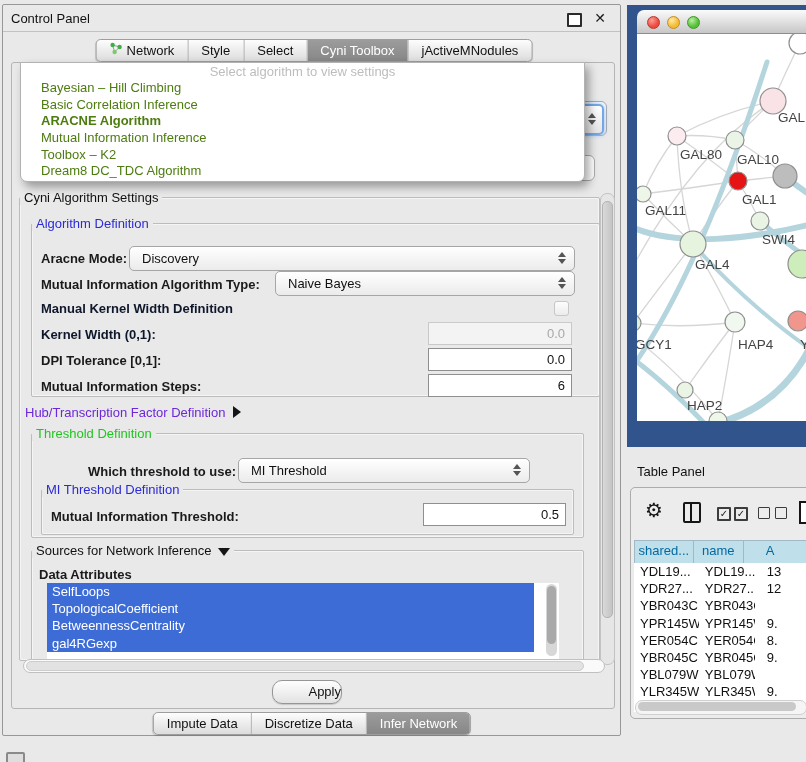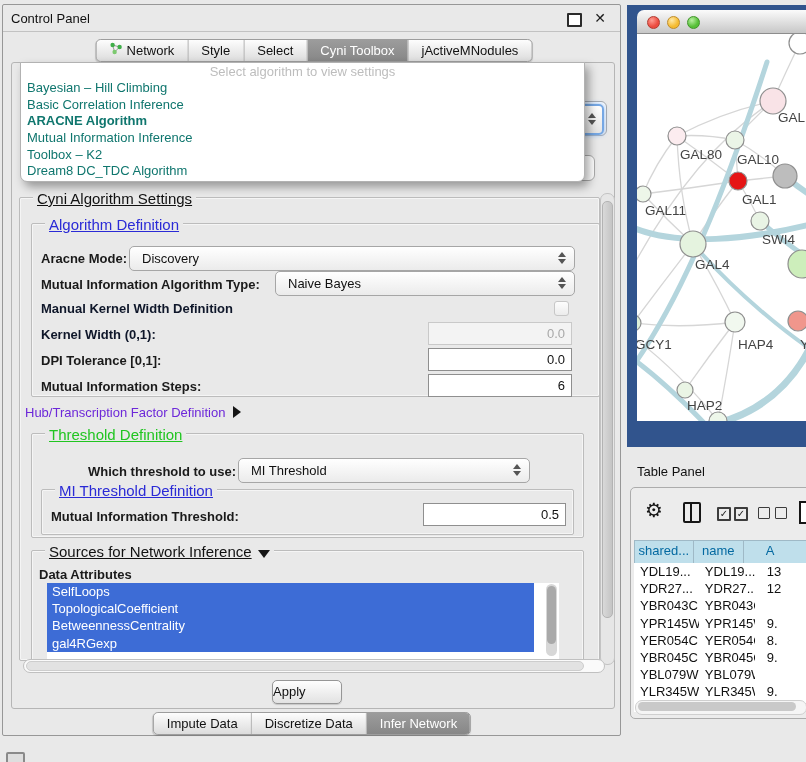--- a/index.html
+++ b/index.html
@@ -34,26 +34,26 @@
               border:2px solid #75a7e4;box-shadow:0 0 5px #8fbcf5;background:linear-gradient(#fefefe,#e4e4e4);}
   .spin{position:absolute;right:8px;top:50%;width:0;height:0;transform:translateY(-7px);
         border-left:4px solid transparent;border-right:4px solid transparent;border-bottom:5px solid #555;}
   .spin:after{content:"";position:absolute;left:-4px;top:7px;border-left:4px solid transparent;
         border-right:4px solid transparent;border-top:5px solid #555;}
 
   
   .popup{left:17px;top:57px;width:563px;height:118px;background:#fff;border:1px solid #b2b2b2;
          border-radius:0 0 7px 7px;box-shadow:4px 5px 10px rgba(0,0,0,.35);z-index:10;overflow:hidden;}
   .popup-ph{height:17px;line-height:17px;text-align:center;color:#bdbdbd;}
-  .popup-item{height:16.7px;line-height:16.7px;padding-left:6px;color:#0f766e;}
+  .popup-item{height:16.7px;line-height:16.7px;padding-left:20px;color:#4d7c0f;}
   .popup-item.sel{font-weight:bold;}
 
   
   .grp{border:1px solid #bcbcbc;border-radius:2px;box-shadow:inset 0 0 0 1px rgba(255,255,255,.55);}
-  .grp-ttl{position:absolute;top:-8px;left:13px;background:#e9e9e9;padding:0 4px;font-size:15px;text-decoration:underline;}
+  .grp-ttl{position:absolute;top:-8px;left:0;background:#e9e9e9;padding:0 4px;font-size:13px;}
   .t-blue{color:#2a2ad6;}
   .t-green{color:#21c521;}
   .lbl{position:absolute;font-weight:bold;color:#1a1a1a;white-space:nowrap;}
   .lbl.dis{color:#0f172a;}
   .combo{position:absolute;height:23px;background:linear-gradient(#ffffff,#ebebeb);border:1px solid #a6a6a6;
          border-radius:5px;line-height:23px;padding-left:12px;color:#111;}
   .inp{position:absolute;height:21px;border:1px solid #8f8f8f;background:#fff;font-family:inherit;font-size:13px;
        text-align:right;padding:0 6px;box-sizing:content-box;color:#111;}
   .inp.dis{border:1px solid #c9c9c9;background:#f3f3f3;color:#a8a8a8;}
   .chk{position:absolute;width:13px;height:13px;border:1px solid #c7c7c7;border-radius:3px;background:linear-gradient(#fdfdfd,#ececec);}
@@ -68,22 +68,22 @@
                   border:1px solid #b3b3b3;border-radius:5px;}
   .hscroll{left:20px;top:654px;width:580px;height:12px;background:#fafafa;border:1px solid #c0c0c0;border-radius:7px;}
   .hscroll .thumb{position:absolute;left:2px;top:1px;width:556px;height:8px;background:#e2e2e2;border:1px solid #cdcdcd;border-radius:5px;}
 
   
   .srclist{left:44px;top:578px;width:512px;height:76px;background:#fff;overflow:hidden;}
   .srcitem{height:17.2px;line-height:17.2px;padding-left:5px;background:#3d6cd6;color:#fff;width:482px;}
   .srclist .sb{position:absolute;right:2px;top:1px;width:11px;height:72px;background:#d7d7d7;border-radius:6px;}
   .srclist .sb .thumb{position:absolute;left:1px;top:2px;width:9px;height:58px;background:#a9a9a9;border-radius:5px;}
 
-  .apply{left:269px;top:675px;width:68px;height:22px;border:1px solid #969696;border-radius:5px;
-         background:linear-gradient(#fefefe,#e2e2e2);text-align:left;line-height:22px;box-shadow:0 1px 1px rgba(0,0,0,.15);}
+  .apply{left:269px;top:675px;width:68px;height:22px;border:1px solid #969696;border-radius:10px;
+         background:linear-gradient(#fefefe,#e2e2e2);text-align:right;line-height:22px;box-shadow:0 1px 1px rgba(0,0,0,.15);}
 
   
   .netwin{left:627px;top:5px;width:179px;height:442px;background:#31548d;overflow:hidden;}
   .net-titlebar{position:absolute;left:10px;top:5px;right:0;height:23px;border-top-left-radius:7px;
                 background:linear-gradient(#fbfbfb,#c7c7c7);border-bottom:1px solid #8d8d8d;}
   .light{position:absolute;top:6px;width:11px;height:11px;border-radius:50%;}
   .net-canvas{position:absolute;left:10px;top:29px;right:0;height:387px;background:#fff;overflow:hidden;}
 
   
   .tp-title{left:637px;top:464px;font-size:13px;color:#111;}

